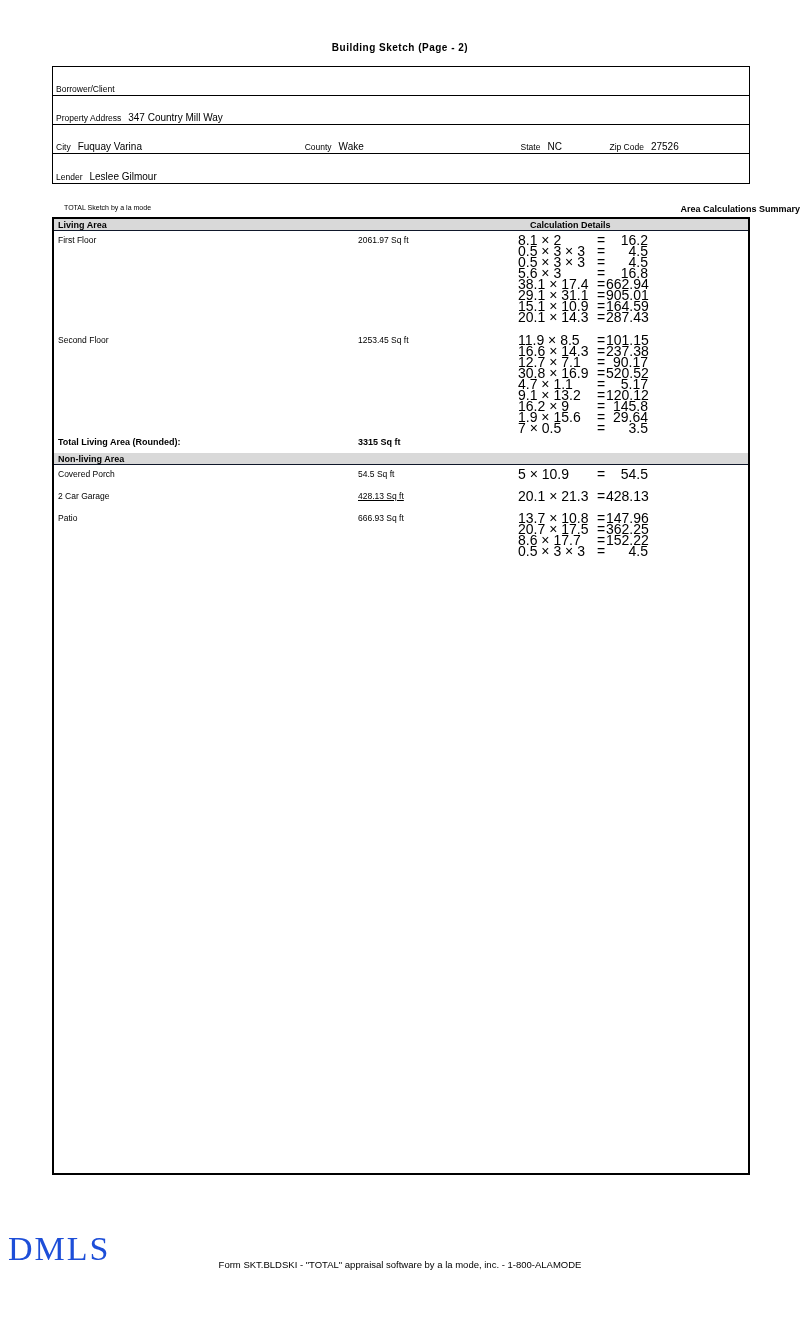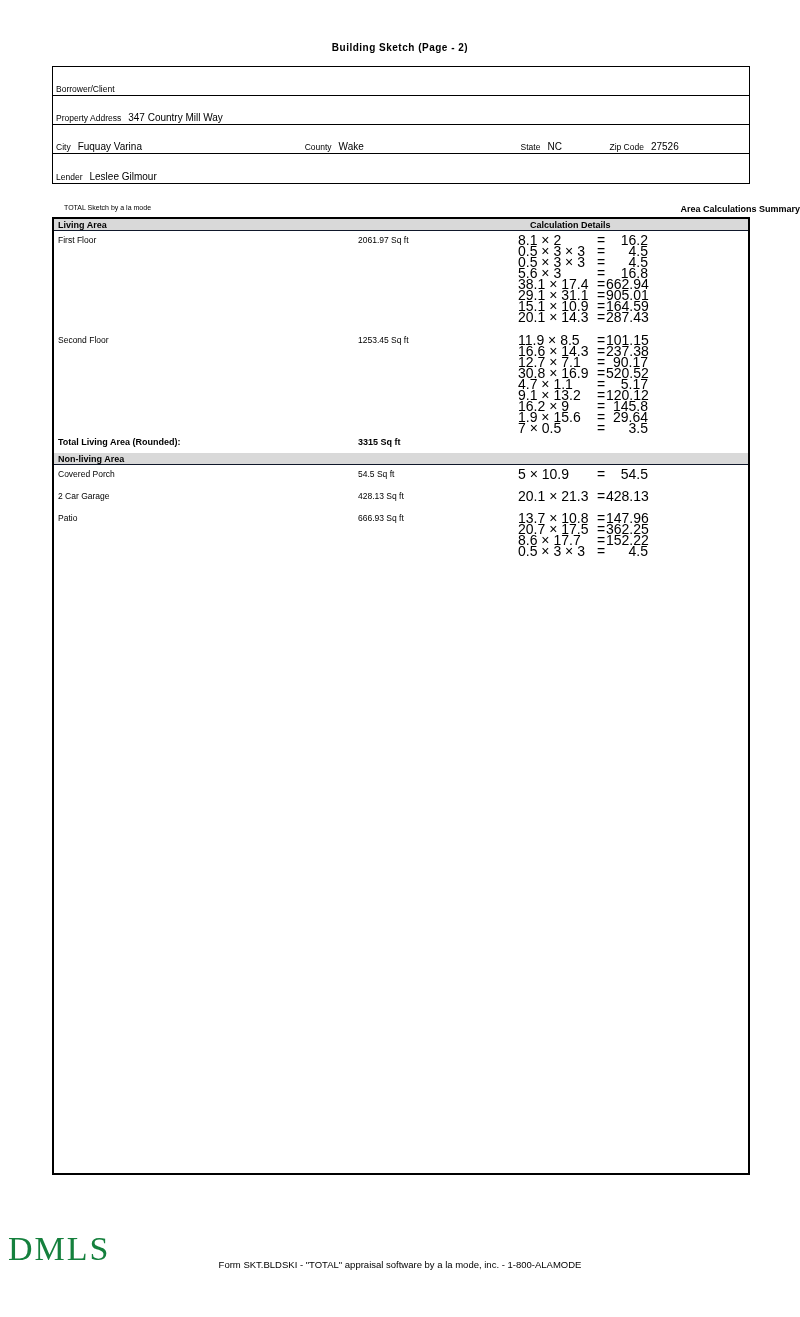--- a/index.html
+++ b/index.html
@@ -151,21 +151,21 @@
     width: 800px;
     text-align: center;
     font-size: 9.5px;
   }
   .watermark {
     position: absolute;
     left: 8px;
     top: 1230px;
     font-size: 34px;
     letter-spacing: 2px;
-    color: #15803d;
+    color: #1d4ed8;
     font-family: "Liberation Serif", serif;
   }
 </style>
 </head>
 <body>
 
 <div class="page-title">Building Sketch (Page - 2)</div>
 
 <div class="header-box">
   <div class="hdr-row">
@@ -340,21 +340,21 @@
               <span class="calc-expr">5 × 10.9</span>
               <span class="calc-eq">=</span>
               <span class="calc-res">54.5</span>
             </div>
           </td>
         </tr>
         <tr>
           <td class="col-name" style="padding-top: 11px;">
             <div class="area-name">2 Car Garage</div>
           </td>
-          <td class="col-area" style="padding-top: 11px;">
+          <td class="col-area" style="padding-top: 11px; text-decoration: underline;">
             <div class="area-value">428.13 Sq ft</div>
           </td>
           <td class="col-calc" style="padding-top: 11px;">
             <div class="calc-line">
               <span class="calc-expr">20.1 × 21.3</span>
               <span class="calc-eq">=</span>
               <span class="calc-res">428.13</span>
             </div>
           </td>
         </tr>

